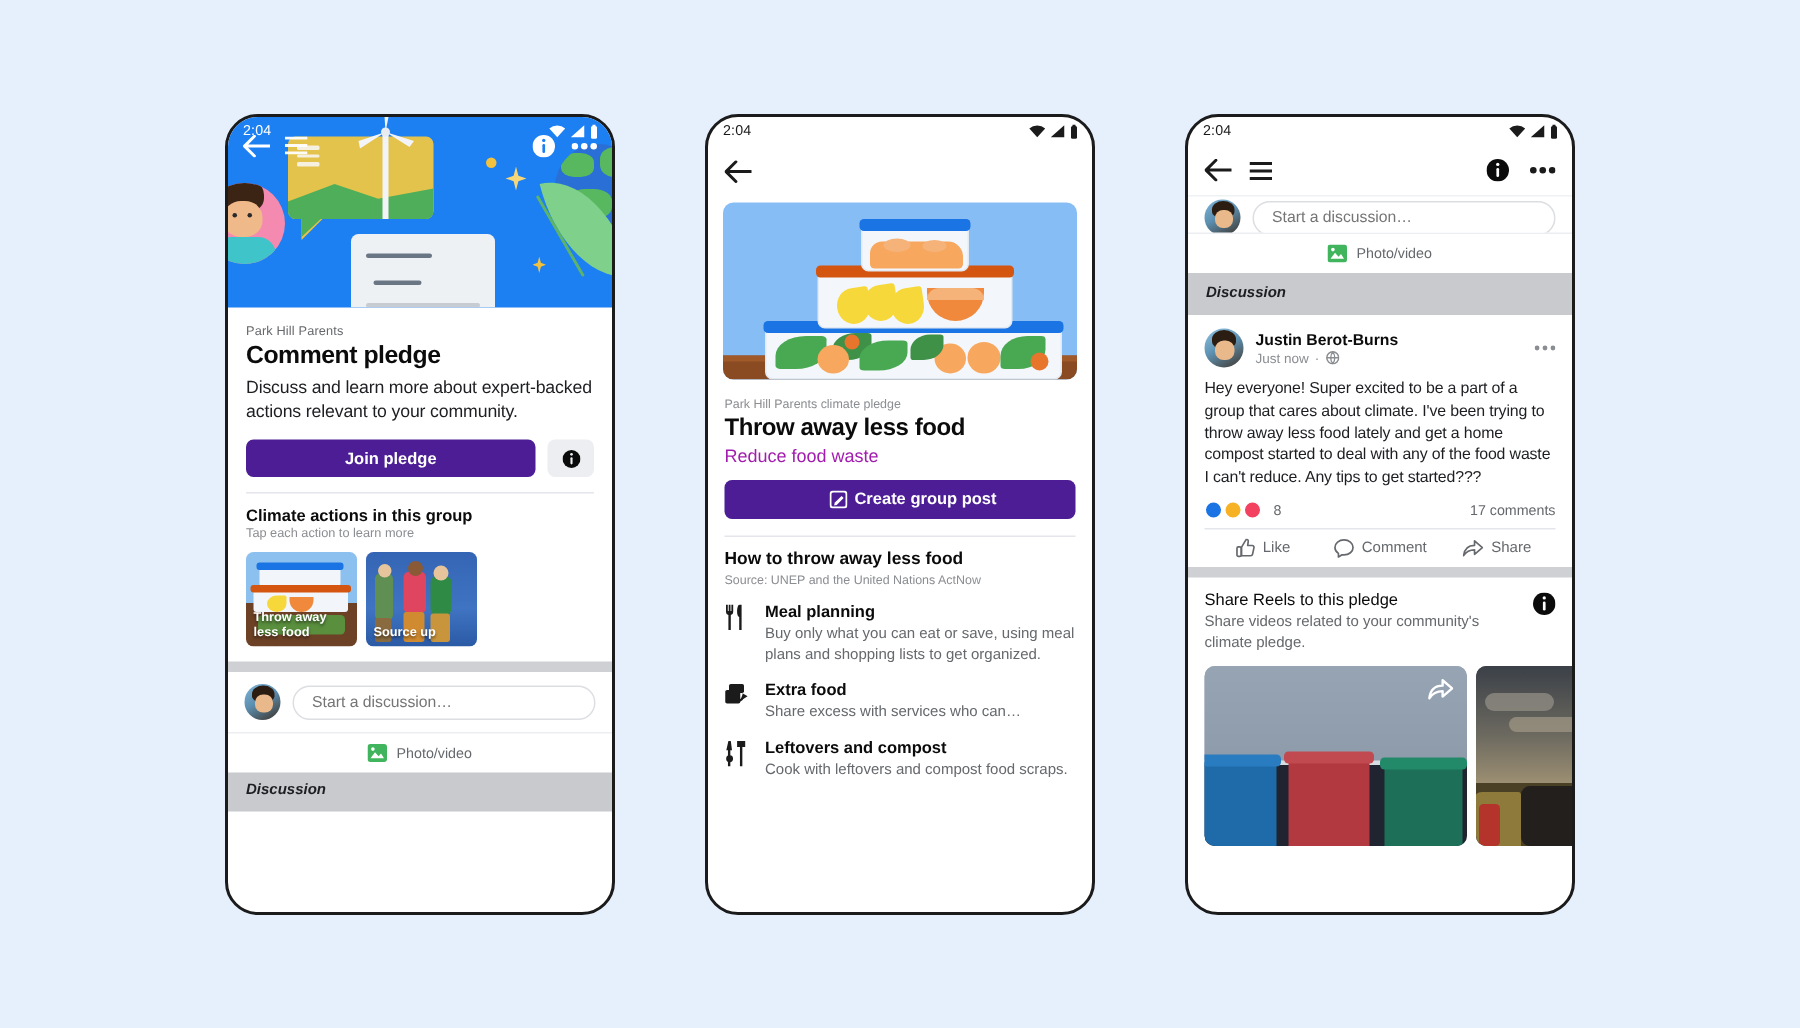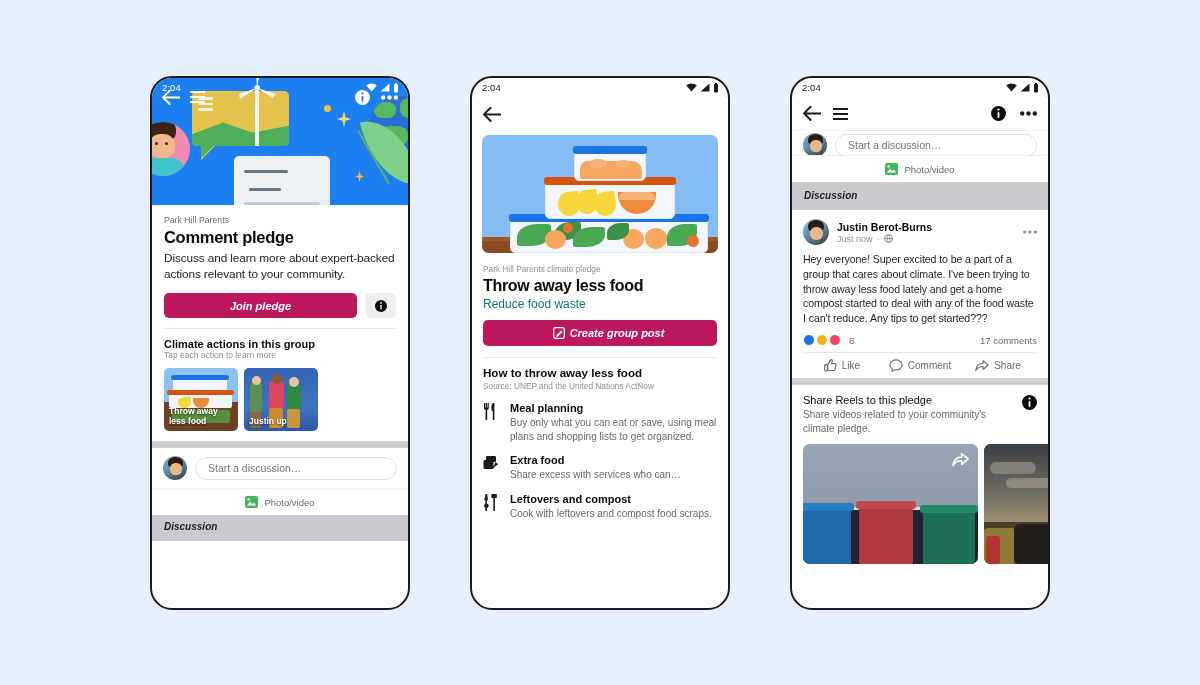--- a/index.html
+++ b/index.html
@@ -111,23 +111,23 @@
   .spark { position:absolute; z-index:5; }
   .dot-y { position:absolute; width:7px; height:7px; border-radius:50%; background:#f2c13d; z-index:5; }
 
   .p1-body { padding: 10px 12px 0; }
   .eyebrow { font-size: 8.5px; color: #65686c; letter-spacing: .1px; }
   .title-lg { font-size: 16.5px; font-weight: 700; color: #0b0b0b; margin-top: 3px; letter-spacing: -.3px; }
   .desc { font-size: 11.8px; color: #1c1e21; line-height: 1.33; margin-top: 4px; letter-spacing: -.1px; }
 
   .row-cta { display:flex; gap: 8px; align-items:center; margin-top: 11px; }
   .btn-primary {
-    flex: 1; height: 25px; background:#be185d; color:#fff; border:none;
+    flex: 1; height: 25px; background:#4c1d95; color:#fff; border:none;
     border-radius: 5px; font-size: 11px; font-weight: 700;
-    font-family: inherit; cursor:pointer; display:flex; align-items:center; justify-content:center; gap:5px;font-style:italic;
+    font-family: inherit; cursor:pointer; display:flex; align-items:center; justify-content:center; gap:5px;
   }
   .btn-square {
     width: 31px; height: 25px; background:#eceef1; border:none; border-radius:5px;
     display:flex; align-items:center; justify-content:center; cursor:pointer;
   }
   .divider { height:1px; background:#e4e6eb; margin: 10px 0 0; }
 
   .sec-title { font-size: 11px; font-weight: 700; color:#0b0b0b; margin-top: 9px; }
   .sec-sub { font-size: 8.5px; color:#8a8d91; margin-top: 0; }
 
@@ -184,21 +184,21 @@
   .tub-l { left: 28px; top: 85px; width: 198px; height: 33px; }
   .tub-l .lid { background:#1b74e4; }
   .fblob { position:absolute; border-radius:50%; }
   .orange-half { position:absolute; width: 32px; height:18px; border-radius: 0 0 18px 18px; background:#f0893c; }
   .lemon { position:absolute; width: 22px; height: 24px; background:#f7d83b; border-radius: 50% 10% 50% 50%; transform: rotate(-8deg); }
   .greens { position:absolute; background:#49a952; border-radius: 60% 10% 60% 10%; }
 
   .p2-body { padding: 9px 11px 0; }
   .p2-source { font-size: 8.3px; color:#8a8d91; margin-top: 2px; }
   .p2-title { font-size: 16px; font-weight:700; color:#0b0b0b; margin-top:3px; letter-spacing:-.3px; }
-  .p2-sub { font-size: 12px; color:#0f766e; margin-top: 2px; }
+  .p2-sub { font-size: 12px; color:#a21caf; margin-top: 2px; }
   .list-item { display:flex; gap: 8px; margin-top: 11px; }
   .li-icon { flex: 0 0 19px; padding-top:1px; }
   .li-title { font-size: 11px; font-weight:700; color:#0b0b0b; }
   .li-desc { font-size: 10px; color:#65686c; line-height:1.35; margin-top:2px; }
 
   
   .p3-topbar { height: 34px; display:flex; align-items:center; padding: 0 11px; gap: 12px; border-bottom: 1px solid #f0f1f3;}
   .p3-topbar .spacer { flex:1; }
   .p3-clip-composer { height: 24px; overflow:hidden; position:relative; }
   .p3-clip-composer .composer { padding: 2px 11px; }
@@ -373,21 +373,21 @@
             <div class="ac-sky" style="background:linear-gradient(#3465b4 0%,#3f74c2 60%,#2b5aa5 100%)"></div>
             <div style="position:absolute;left:6px;top:14px;width:12px;height:32px;background:#5f8f52;border-radius:4px"></div>
             <div style="position:absolute;left:8px;top:8px;width:9px;height:9px;border-radius:50%;background:#e6c59c"></div>
             <div style="position:absolute;left:6px;top:44px;width:11px;height:16px;background:#8a6b3f;border-radius:2px"></div>
             <div style="position:absolute;left:25px;top:13px;width:15px;height:28px;background:#e0455f;border-radius:4px"></div>
             <div style="position:absolute;left:28px;top:6px;width:10px;height:10px;border-radius:50%;background:#8a5a36"></div>
             <div style="position:absolute;left:25px;top:40px;width:14px;height:20px;background:#d08a2f;border-radius:2px"></div>
             <div style="position:absolute;left:43px;top:16px;width:14px;height:26px;background:#2f8a46;border-radius:4px"></div>
             <div style="position:absolute;left:45px;top:9px;width:10px;height:10px;border-radius:50%;background:#e6c59c"></div>
             <div style="position:absolute;left:43px;top:41px;width:13px;height:19px;background:#c9953c;border-radius:2px"></div>
-            <div class="label">Justin up</div>
+            <div class="label">Source up</div>
           </div>
 
         </div>
       </div>
 
       <div class="thick-sep"></div>
 
       <div class="composer">
         <div class="comp-avatar">
             <span class="h"></span>

